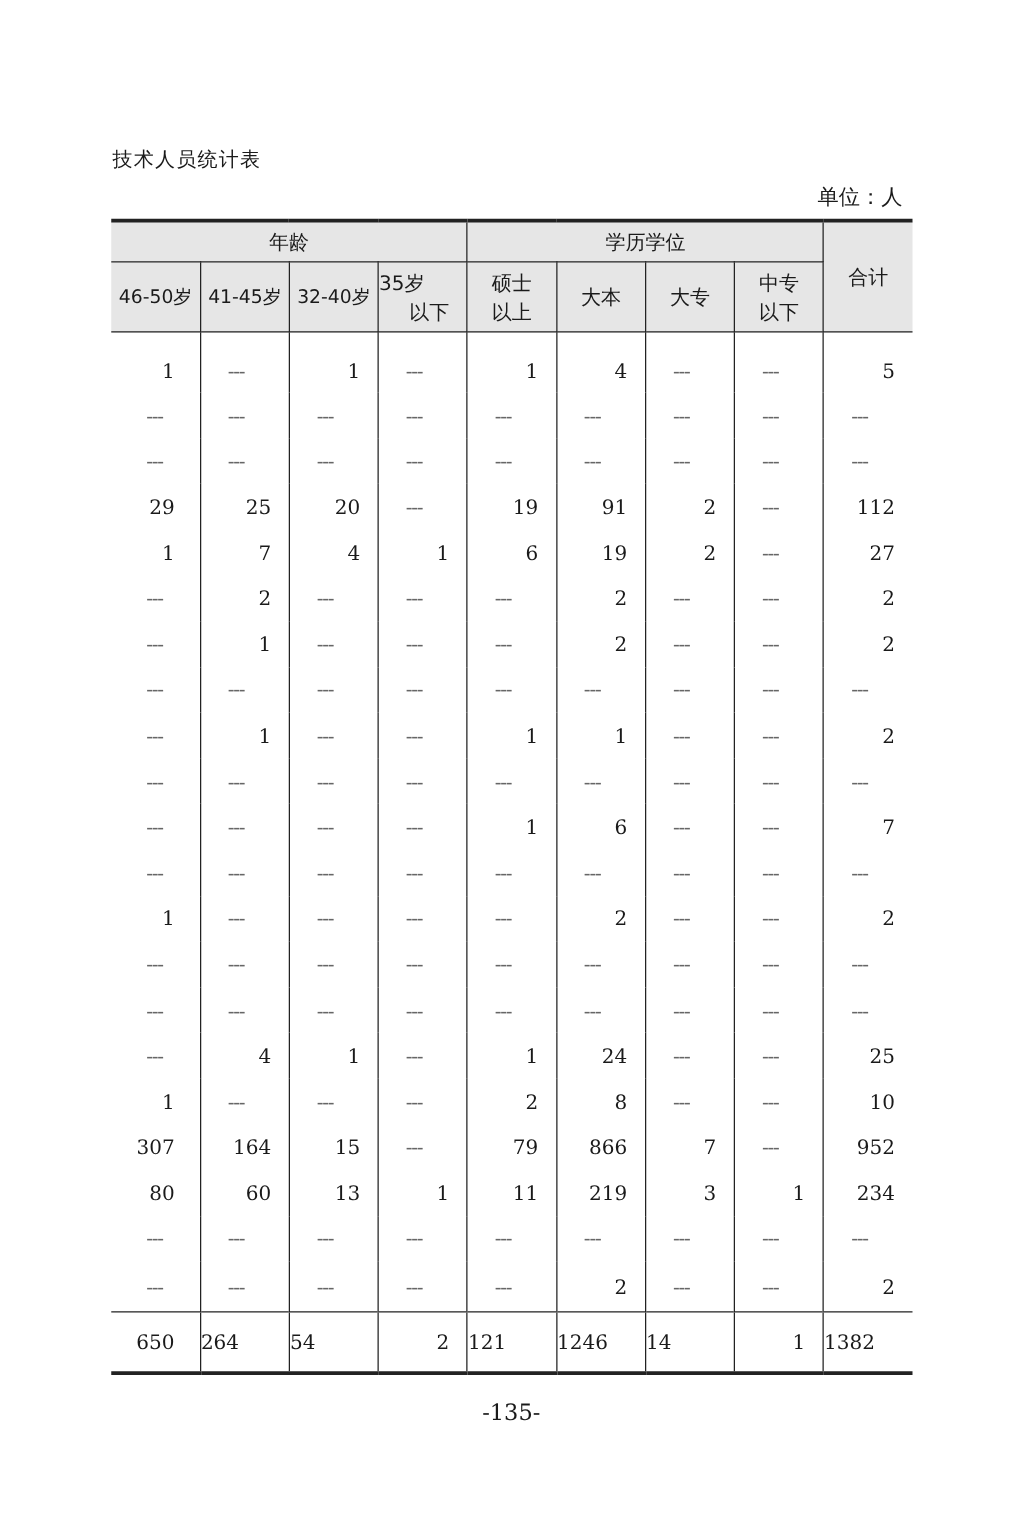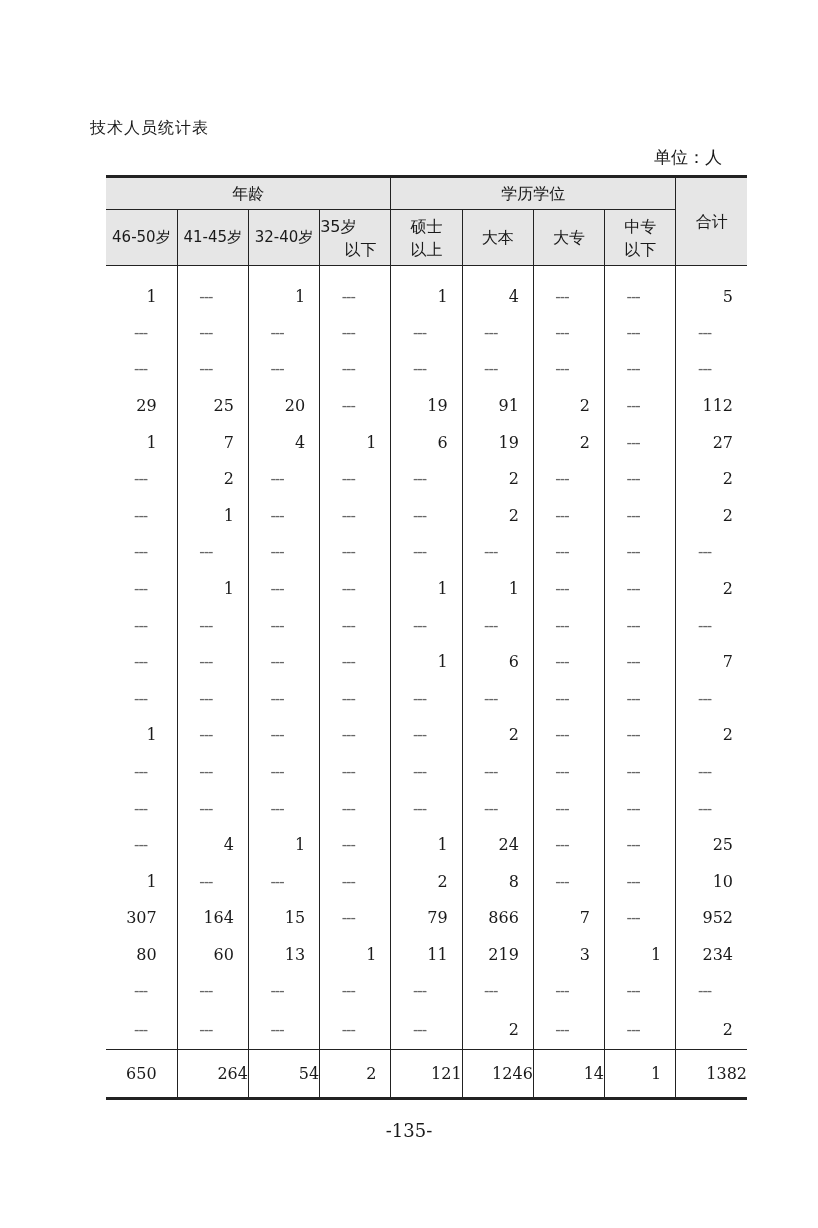--- a/index.html
+++ b/index.html
@@ -2,21 +2,21 @@
 <html><head>
 <meta charset="utf-8">
 <style>
   html, body { margin:0; padding:0; background:#ffffff; }
   body { width:818px; height:1228px; position:relative; overflow:hidden;
          font-family:"DejaVu Serif","Liberation Serif",serif; color:#1a1a1a; }
   .title { position:absolute; left:90px; top:118px; font-size:16px; letter-spacing:1px;
            font-family:"DejaVu Sans","Liberation Sans",sans-serif; font-weight:normal; }
   .unit { position:absolute; right:96px; top:146px; font-size:17px;
           font-family:Liberation Serif, serif; }
-  table { position:absolute; left:106px; top:175px; width:641px; border-collapse:collapse;
+  table { position:absolute; left:89px; top:175px; width:641px; border-collapse:collapse;
           table-layout:fixed; }
   col.c { width:71.2px; }
   thead th { background:#e6e6e6; font-weight:normal; font-size:16px;
              font-family:"DejaVu Sans","Liberation Sans",sans-serif; line-height:23px;
              border-left:1.3px solid #222; border-right:1.3px solid #222; padding:0; }
   thead tr.h1 th { height:31px; border-top:3px solid #222; border-bottom:1.3px solid #222; }
   thead tr.h2 th { height:55px; border-bottom:1.3px solid #222; }
   thead th:first-child { border-left:none; }
   thead th.last { border-right:none; }
   thead th.age { font-size:15px; white-space:nowrap; }
@@ -26,21 +26,21 @@
   tbody td:last-child { border-right:none; padding-right:14px; }
   tbody tr.first td { padding-top:12px; height:36px; }
   tbody tr.lastbody td { height:40px; }
   td.dash { text-align:center; color:#666; letter-spacing:-1px; }
   td.dash:first-child { text-align:left; padding-left:28px; }
   tfoot td { font-size:16px; text-align:right; padding:0 14px 0 0; height:47px;
              border-top:1.3px solid #222; border-bottom:3px solid #222;
              border-left:1.3px solid #222; border-right:1.3px solid #222; }
   tfoot td:first-child { border-left:none; text-align:center; padding:0; }
   tfoot td:last-child { border-right:none; }
-  tfoot td.ctr { text-align:right; padding:0;margin-left:32px; }
+  tfoot td.ctr { text-align:left; padding:0;margin-left:32px; }
   .pageno { position:absolute; left:0; width:818px; top:1120px; text-align:center; font-size:18px; }
 </style>
 </head>
 <body>
 
 <div class="title">技术人员统计表</div>
 <div class="unit">单位：人</div>
 
 <table>
   <colgroup>

